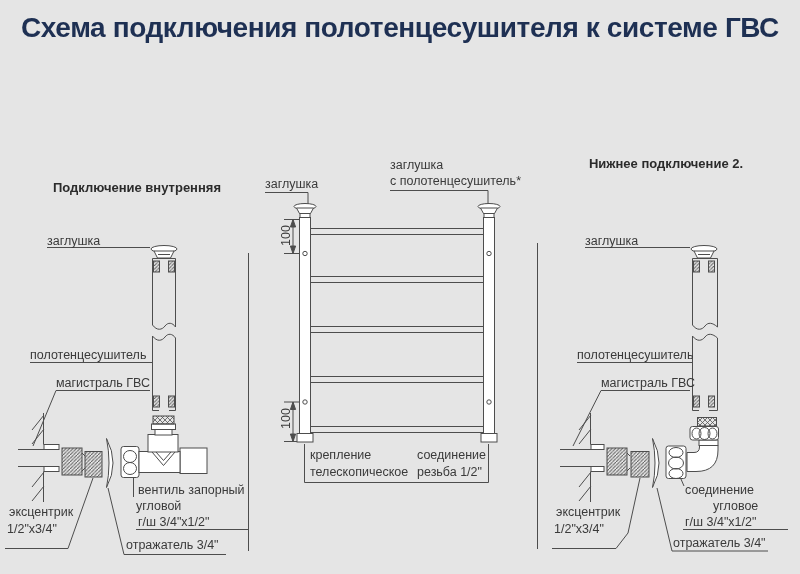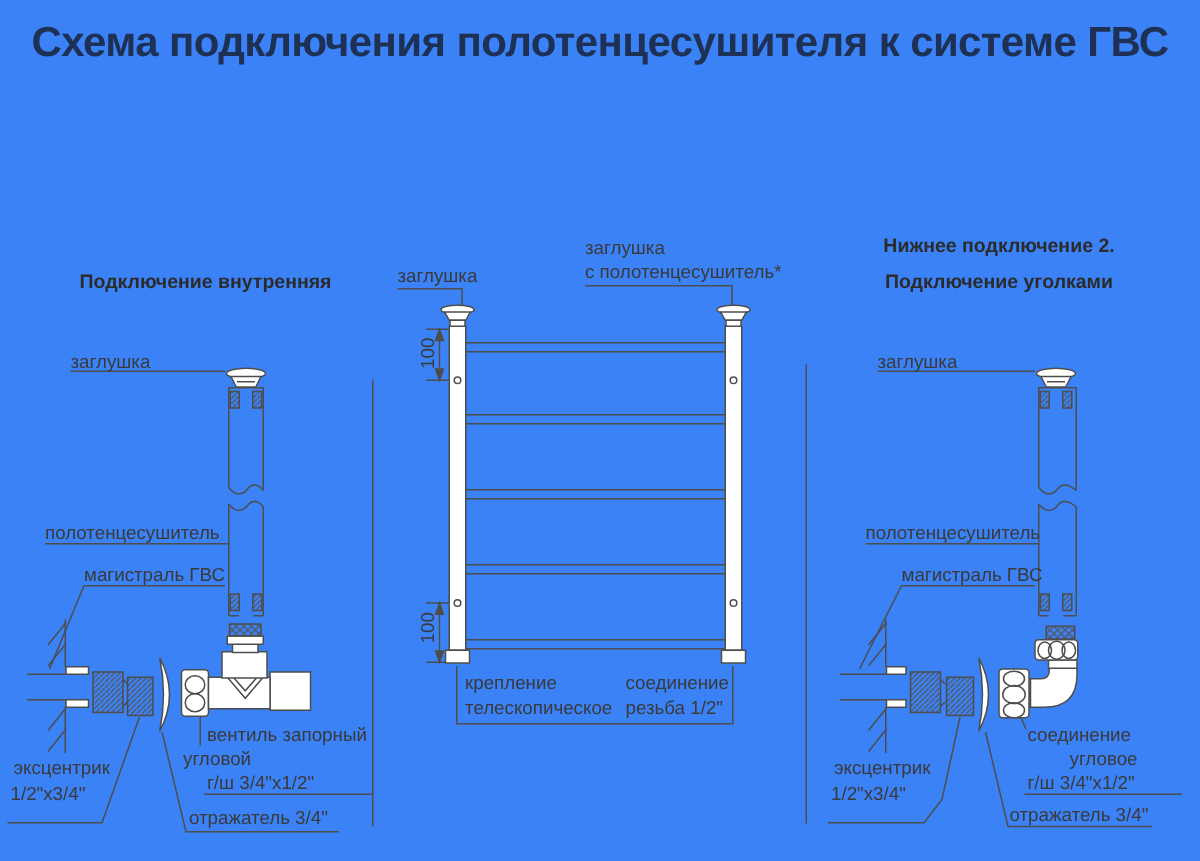--- a/index.html
+++ b/index.html
@@ -1,16 +1,16 @@
 <!DOCTYPE html>
 <html><head>
 <meta charset="utf-8">
 <style>
   html,body{margin:0;padding:0;background:#fff;}
-  .stage{position:relative;width:800px;height:574px;background:#3b82f6;overflow:hidden;
+  .stage{position:relative;width:800px;height:574px;background:#e5e5e5;overflow:hidden;
          font-family:"Liberation Sans","DejaVu Sans",sans-serif;}
   .title{position:absolute;left:0;top:12px;width:800px;text-align:center;
          font-size:28px;font-weight:700;letter-spacing:-0.4px;color:#1e3053;white-space:nowrap;}
   .hd{position:absolute;width:220px;text-align:center;font-size:13px;font-weight:700;
       color:#2b2b2b;white-space:nowrap;}
   .lbl{position:absolute;font-size:12.5px;color:#3a3a3a;white-space:nowrap;line-height:14px;}
   .dim{position:absolute;width:34px;height:13px;text-align:center;font-size:12.5px;color:#3a3a3a;
        transform:rotate(-90deg);}
   svg{position:absolute;left:0;top:0;}
 </style>
@@ -231,36 +231,35 @@
   <div class="title">Схема подключения полотенцесушителя к системе ГВС</div>
 
   <div class="hd" style="left:27px;top:180px;">Подключение внутренняя</div>
 
   <div class="lbl" style="left:47px;top:234px;">заглушка</div>
   <div class="lbl" style="left:30px;top:348px;">полотенцесушитель</div>
   <div class="lbl" style="left:56px;top:376px;">магистраль ГВС</div>
   <div class="lbl" style="left:9px;top:505px;">эксцентрик</div>
   <div class="lbl" style="left:7px;top:522px;">1/2"х3/4"</div>
   <div class="lbl" style="left:138px;top:483px;">вентиль запорный</div>
-  <div class="lbl" style="left:122px;top:499px;">угловой</div>
+  <div class="lbl" style="left:136px;top:499px;">угловой</div>
   <div class="lbl" style="left:138px;top:515px;">г/ш 3/4"х1/2"</div>
   <div class="lbl" style="left:126px;top:538px;">отражатель 3/4"</div>
 
   <div class="lbl" style="left:265px;top:177px;">заглушка</div>
   <div class="lbl" style="left:390px;top:158px;">заглушка</div>
   <div class="lbl" style="left:390px;top:174px;">с полотенцесушитель*</div>
   <div class="dim" style="left:268px;top:229px;">100</div>
   <div class="dim" style="left:268px;top:412px;">100</div>
   <div class="lbl" style="left:310px;top:448px;">крепление</div>
   <div class="lbl" style="left:310px;top:465px;text-align:right;">телескопическое</div>
   <div class="lbl" style="left:417px;top:448px;">соединение</div>
   <div class="lbl" style="left:417px;top:465px;">резьба 1/2"</div>
 
   <div class="hd" style="left:556px;top:156px;">Нижнее подключение 2.</div>
-  <div class="hd" style="left:556px;top:180px;">Подключение уголками</div>
 
   <div class="lbl" style="left:585px;top:234px;">заглушка</div>
   <div class="lbl" style="left:577px;top:348px;">полотенцесушитель</div>
   <div class="lbl" style="left:601px;top:376px;">магистраль ГВС</div>
   <div class="lbl" style="left:556px;top:505px;">эксцентрик</div>
   <div class="lbl" style="left:554px;top:522px;">1/2"х3/4"</div>
   <div class="lbl" style="left:685px;top:483px;">соединение</div>
   <div class="lbl" style="left:685px;top:499px;margin-left:28px;">угловое</div>
   <div class="lbl" style="left:685px;top:515px;">г/ш 3/4"х1/2"</div>
   <div class="lbl" style="left:673px;top:536px;">отражатель 3/4"</div>

